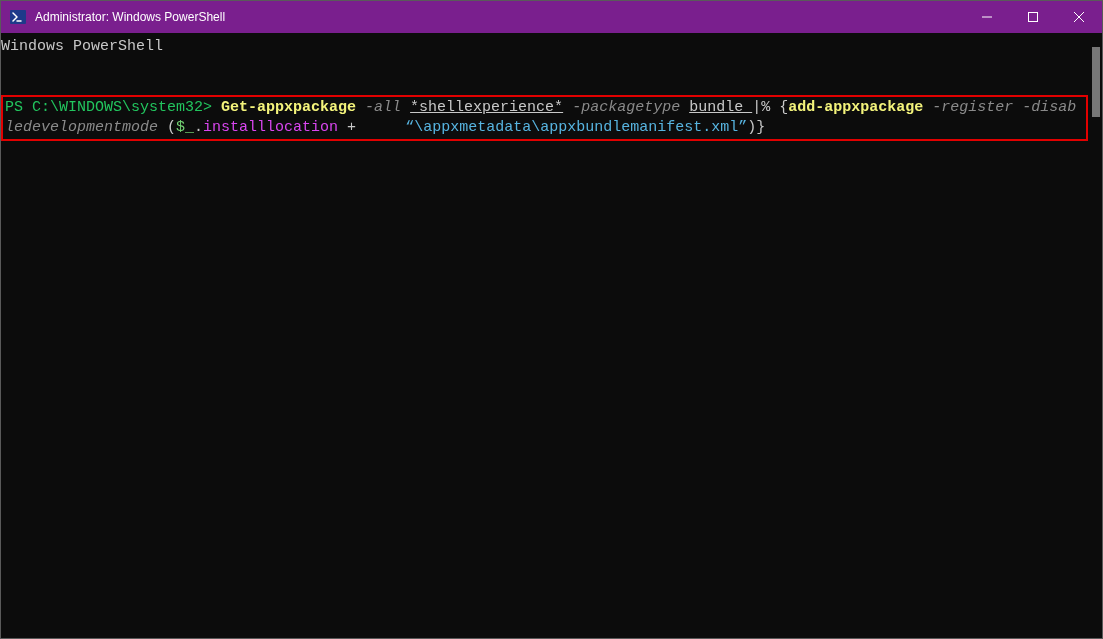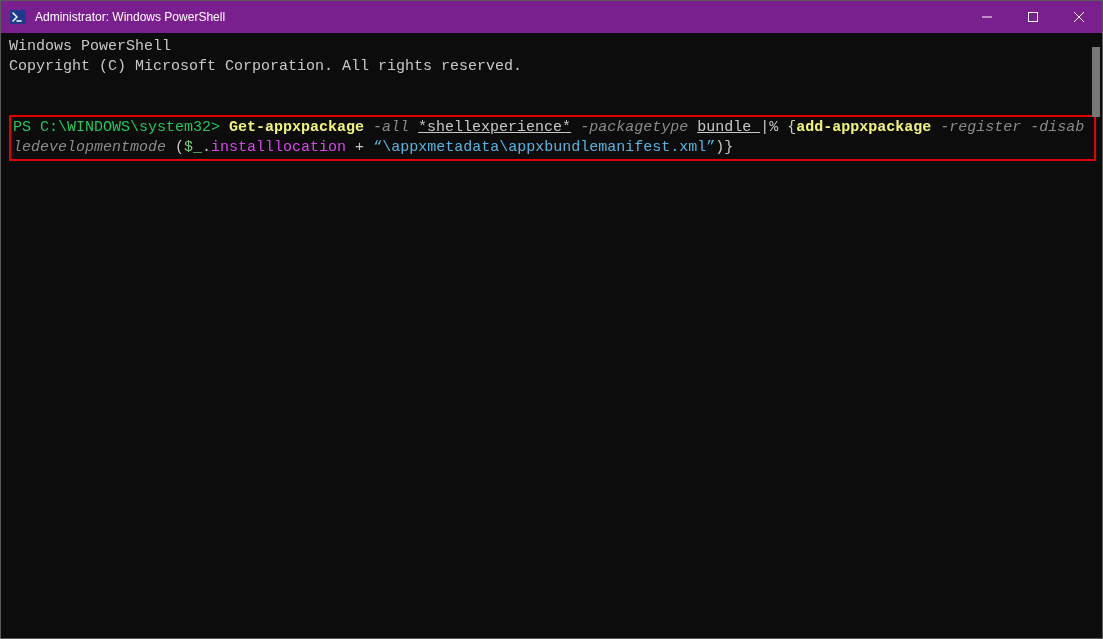--- a/index.html
+++ b/index.html
@@ -53,21 +53,21 @@
       height: 100%;
       display: flex;
       align-items: center;
       justify-content: center;
       color: #ffffff;
       font-family: 'Segoe UI', sans-serif;
     }
     .titlebar-btn svg { display: block; }
     .terminal-area {
       flex: 1;
-      padding: 4px 0 0 8px;
+      padding: 4px 0 0 0;
       position: relative;
       overflow: hidden;
       line-height: 20px;
     }
     .scrollbar {
       position: absolute;
       right: 2px;
       top: 14px;
       width: 8px;
       height: 70px;
@@ -91,21 +91,21 @@
       word-break: break-all;
       line-height: 20px;
     }
     .prompt { color: #22c55e; }
     .cmdlet { color: #f3f37b; font-weight: bold; }
     .param  { color: #8a8a8a; font-style: italic; }
     .val    { color: #c8c8c8; text-decoration: underline; }
     .pipe   { color: #c8c8c8; }
     .var    { color: #74d374; }
     .prop   { color: #d946ef; }
-    .string { color: #57b4e0; }
+    .string { color: #57b4e0; margin-left: 40px; }
     .paren  { color: #c8c8c8; }
   </style>
 </head>
 <body>
 
 <div class="window">
 
   <div class="titlebar">
     <div class="titlebar-icon">
       <svg width="16" height="16" viewBox="0 0 16 16">
@@ -132,21 +132,20 @@
             <line x1="10" y1="0" x2="0" y2="10" stroke="#ffffff" stroke-width="1"></line>
           </svg>
       </div>
     </div>
   </div>
 
   <div class="terminal-area">
     <div class="scrollbar"></div>
 
     <div class="line">Windows PowerShell</div>
-    <div class="line">Copyright (C) Microsoft Corporation. All rights reserved.</div>
     <div class="line">&nbsp;</div>
     <div class="line">&nbsp;</div>
 
     <div class="highlight-box">
       <div class="code-wrap"><span class="prompt">PS C:\WINDOWS\system32&gt; </span><span class="cmdlet">Get-appxpackage</span><span class="param"> -all </span><span class="val">*shellexperience*</span><span class="param"> -packagetype </span><span class="val">bundle </span><span class="pipe">|% {</span><span class="cmdlet">add-appxpackage</span><span class="param"> -register </span><span class="param">-disabledevelopmentmode </span><span class="paren">(</span><span class="var">$_</span><span class="paren">.</span><span class="prop">installlocation</span><span class="paren"> + </span><span class="string">“\appxmetadata\appxbundlemanifest.xml”</span><span class="paren">)}</span></div>
     </div>
 
   </div>
 
 </div>

